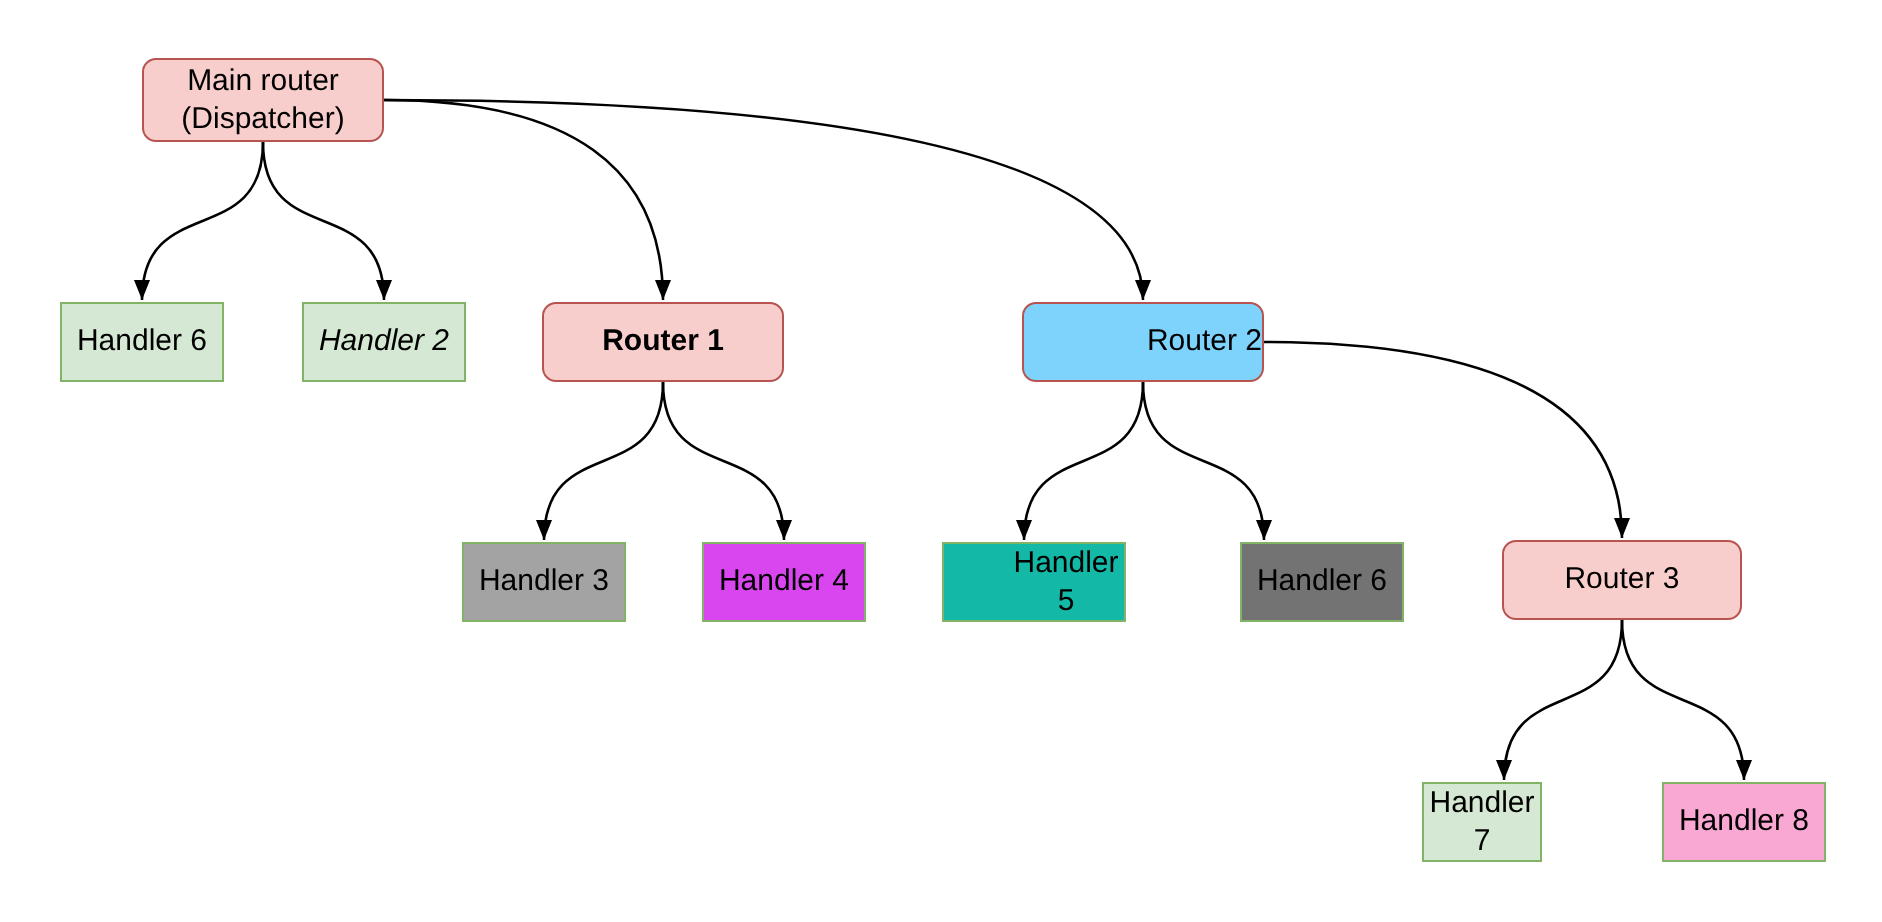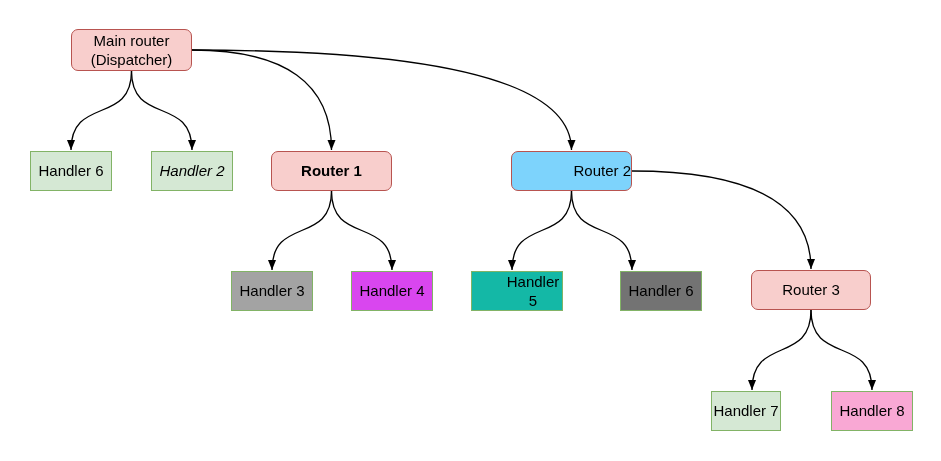--- a/index.html
+++ b/index.html
@@ -62,16 +62,16 @@
 (Dispatcher)</span></div>
       <div class="node" style="left: 30px; top: 151px; width: 82px; height: 40px; background: rgb(213, 232, 212); border-color: rgb(130, 179, 102); border-radius: 0px;"><span>Handler 6</span></div>
       <div class="node" style="left: 151px; top: 151px; width: 82px; height: 40px; background: rgb(213, 232, 212); border-color: rgb(130, 179, 102); border-radius: 0px; font-style: italic;"><span>Handler 2</span></div>
       <div class="node" style="left: 271px; top: 151px; width: 121px; height: 40px; background: rgb(248, 206, 204); border-color: rgb(184, 84, 80); border-radius: 7px; font-weight: bold;"><span>Router 1</span></div>
       <div class="node" style="left: 511px; top: 151px; width: 121px; height: 40px; background: #7dd3fc; border-color: rgb(184, 84, 80); border-radius: 7px; justify-content: flex-end;"><span>Router 2</span></div>
       <div class="node" style="left: 231px; top: 271px; width: 82px; height: 40px; background: #a3a3a3; border-color: rgb(130, 179, 102); border-radius: 0px;"><span>Handler 3</span></div>
       <div class="node" style="left: 351px; top: 271px; width: 82px; height: 40px; background: #d946ef; border-color: rgb(130, 179, 102); border-radius: 0px;"><span>Handler 4</span></div>
       <div class="node" style="left: 471px; top: 271px; width: 92px; height: 40px; background: #14b8a6; border-color: rgb(130, 179, 102); border-radius: 0px; padding-left: 32px;"><span>Handler 5</span></div>
       <div class="node" style="left: 591px; top: 271px; width: 82px; height: 40px; background: #737373; border-color: rgb(130, 179, 102); border-radius: 0px; margin-left: 29px;"><span>Handler 6</span></div>
       <div class="node" style="left: 751px; top: 270px; width: 120px; height: 40px; background: rgb(248, 206, 204); border-color: rgb(184, 84, 80); border-radius: 7px; justify-content: center;"><span>Router 3</span></div>
-      <div class="node" style="left: 711px; top: 391px; width: 70px; height: 40px; background: rgb(213, 232, 212); border-color: rgb(130, 179, 102); border-radius: 0px;"><span>Handler 7</span></div>
+      <div class="node" style="left: 711px; top: 391px; width: 60px; height: 40px; background: rgb(213, 232, 212); border-color: rgb(130, 179, 102); border-radius: 0px;"><span>Handler 7</span></div>
       <div class="node" style="left: 831px; top: 391px; width: 82px; height: 40px; background: #f9a8d4; border-color: rgb(130, 179, 102); border-radius: 0px;"><span>Handler 8</span></div>
     </div>
 </div>
 
 </body></html>

